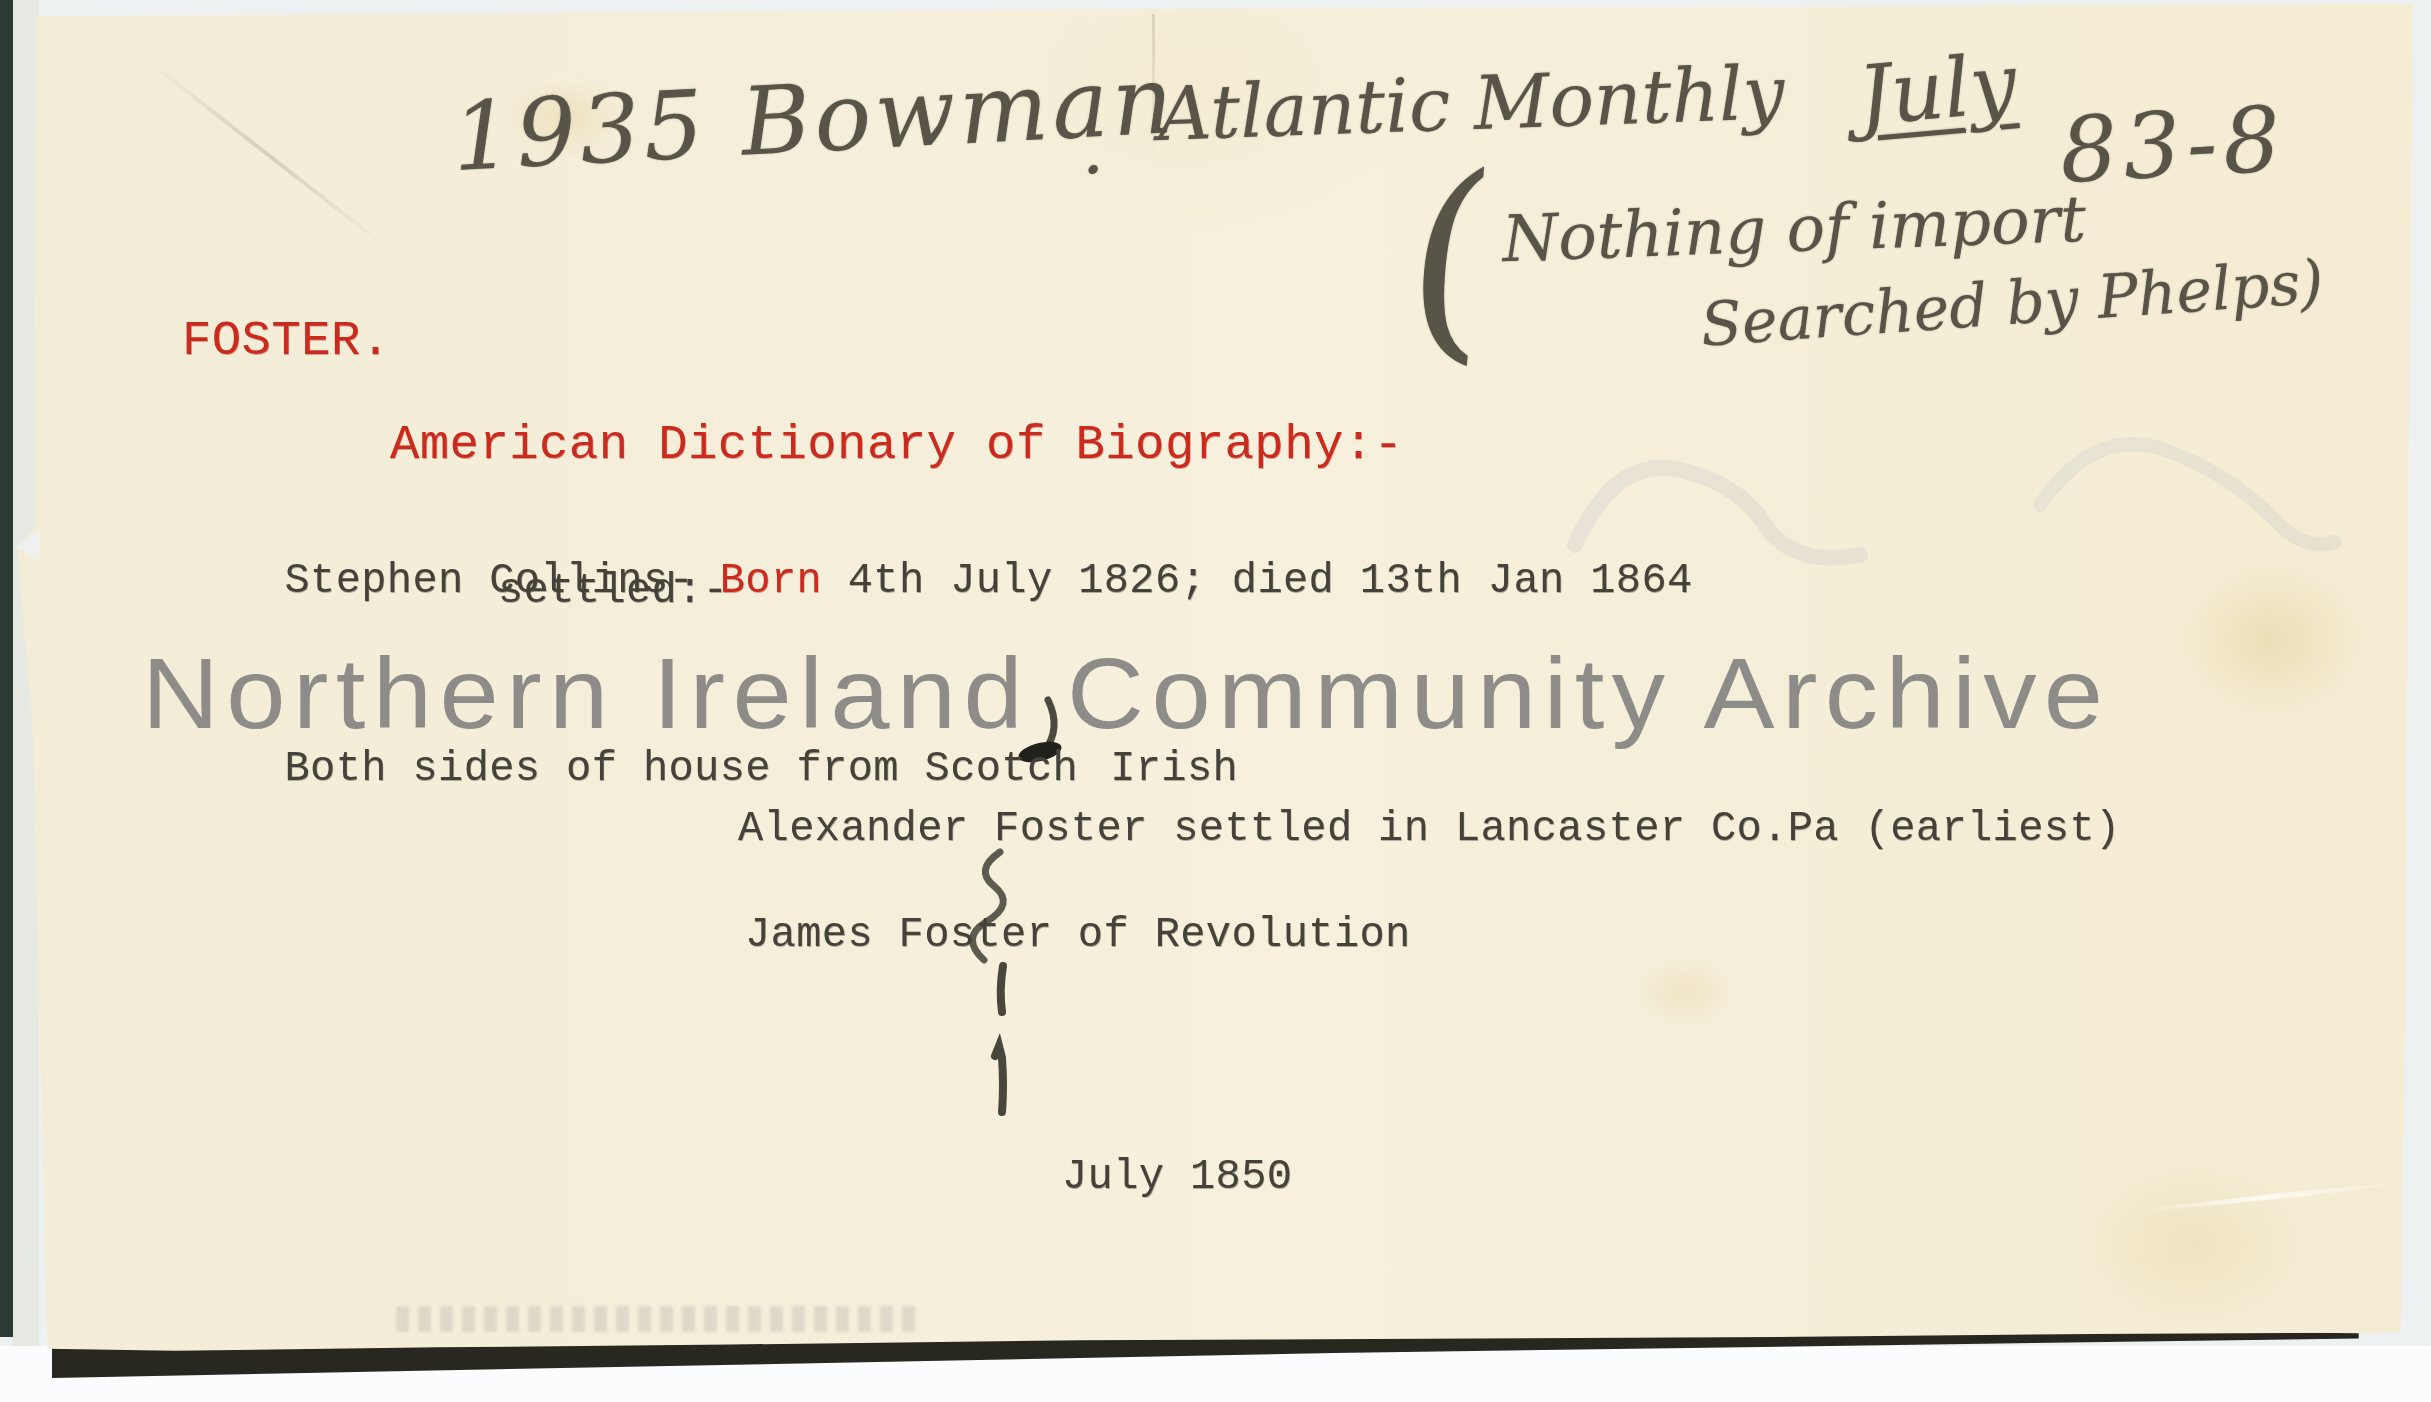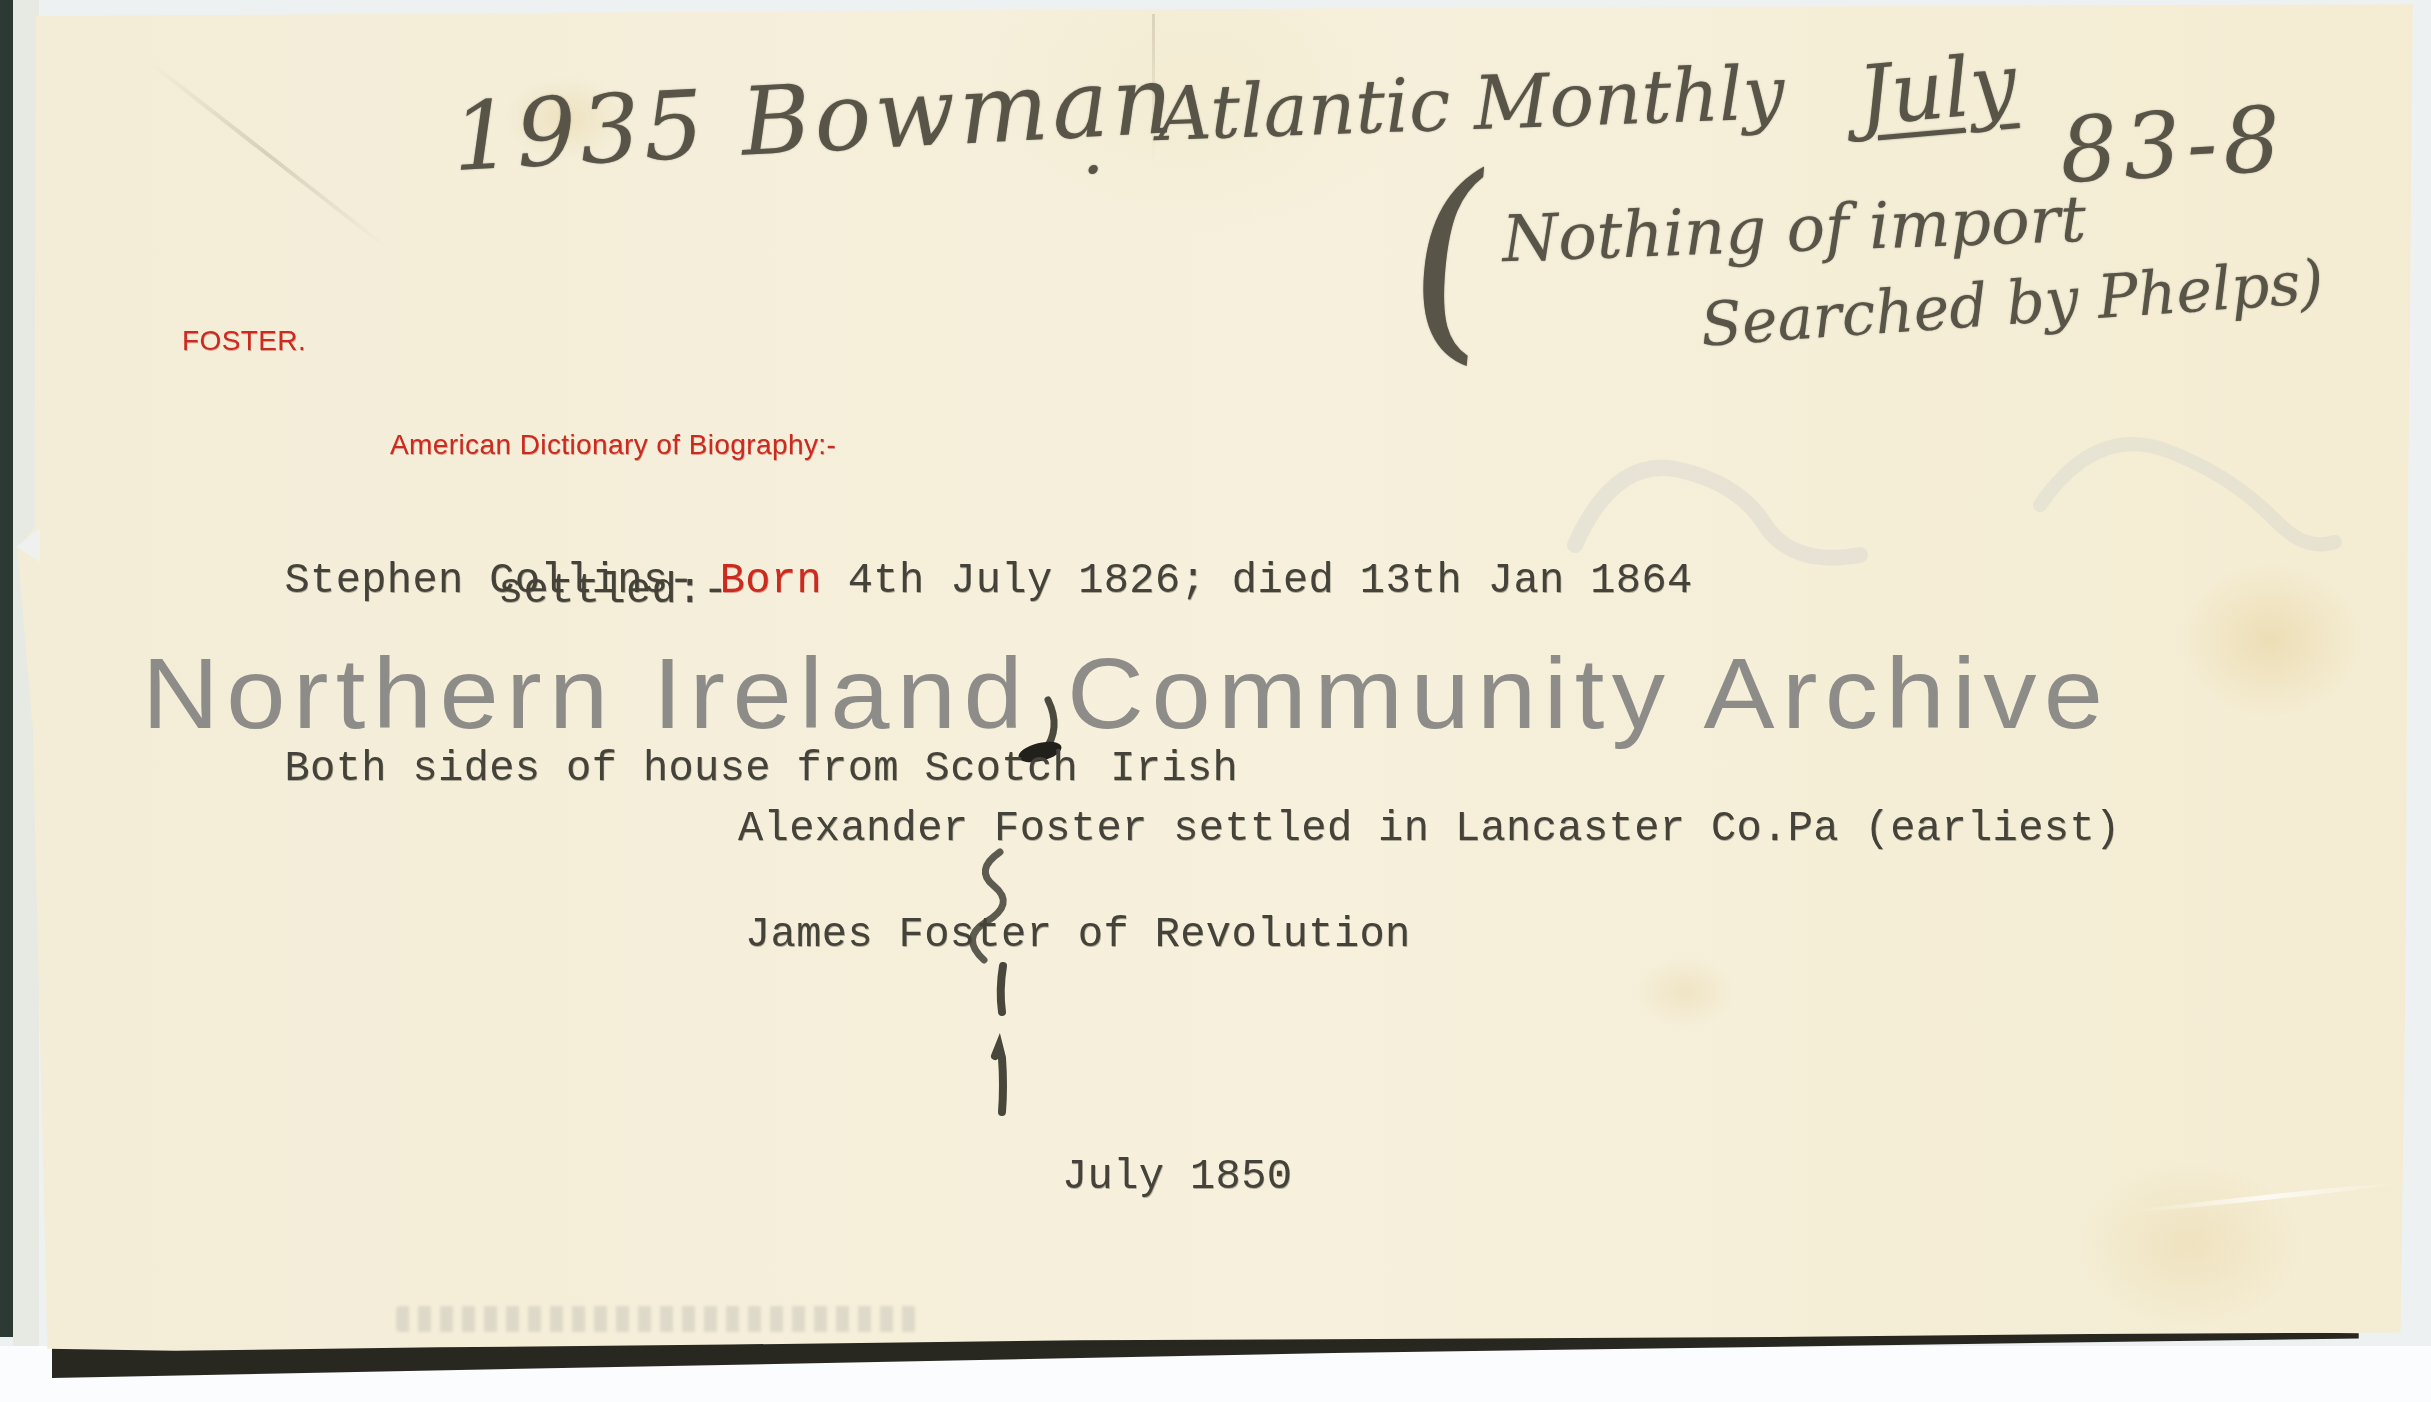--- a/index.html
+++ b/index.html
@@ -47,22 +47,22 @@
     position:absolute;
     font-family:"Liberation Mono","DejaVu Sans Mono",monospace;
     font-size:42px;line-height:46px;white-space:pre;
     color:#45423a;
     text-shadow:0.6px 0.6px 0.4px rgba(64,60,50,.38);
     letter-spacing:0.4px;
   }
   .typed .red, .typed-red{color:#cb2a1f;text-shadow:0.6px 0.6px 0.4px rgba(180,40,30,.4);}
   .typed-red{
     position:absolute;
-    font-family:Liberation Sans, sans-serif;
-    font-size:28px;line-height:46px;white-space:pre;letter-spacing:0.4px;
+    font-family:Liberation Mono, monospace;
+    font-size:49px;line-height:46px;white-space:pre;letter-spacing:0.4px;
   }
   .sub-z{position:relative;top:9px;}
 
   
   .hand{
     position:absolute;
     font-family:"DejaVu Serif",serif;font-style:italic;
     color:#585447;white-space:pre;
     text-shadow:0 0 1.6px rgba(88,84,71,.55);
   }

